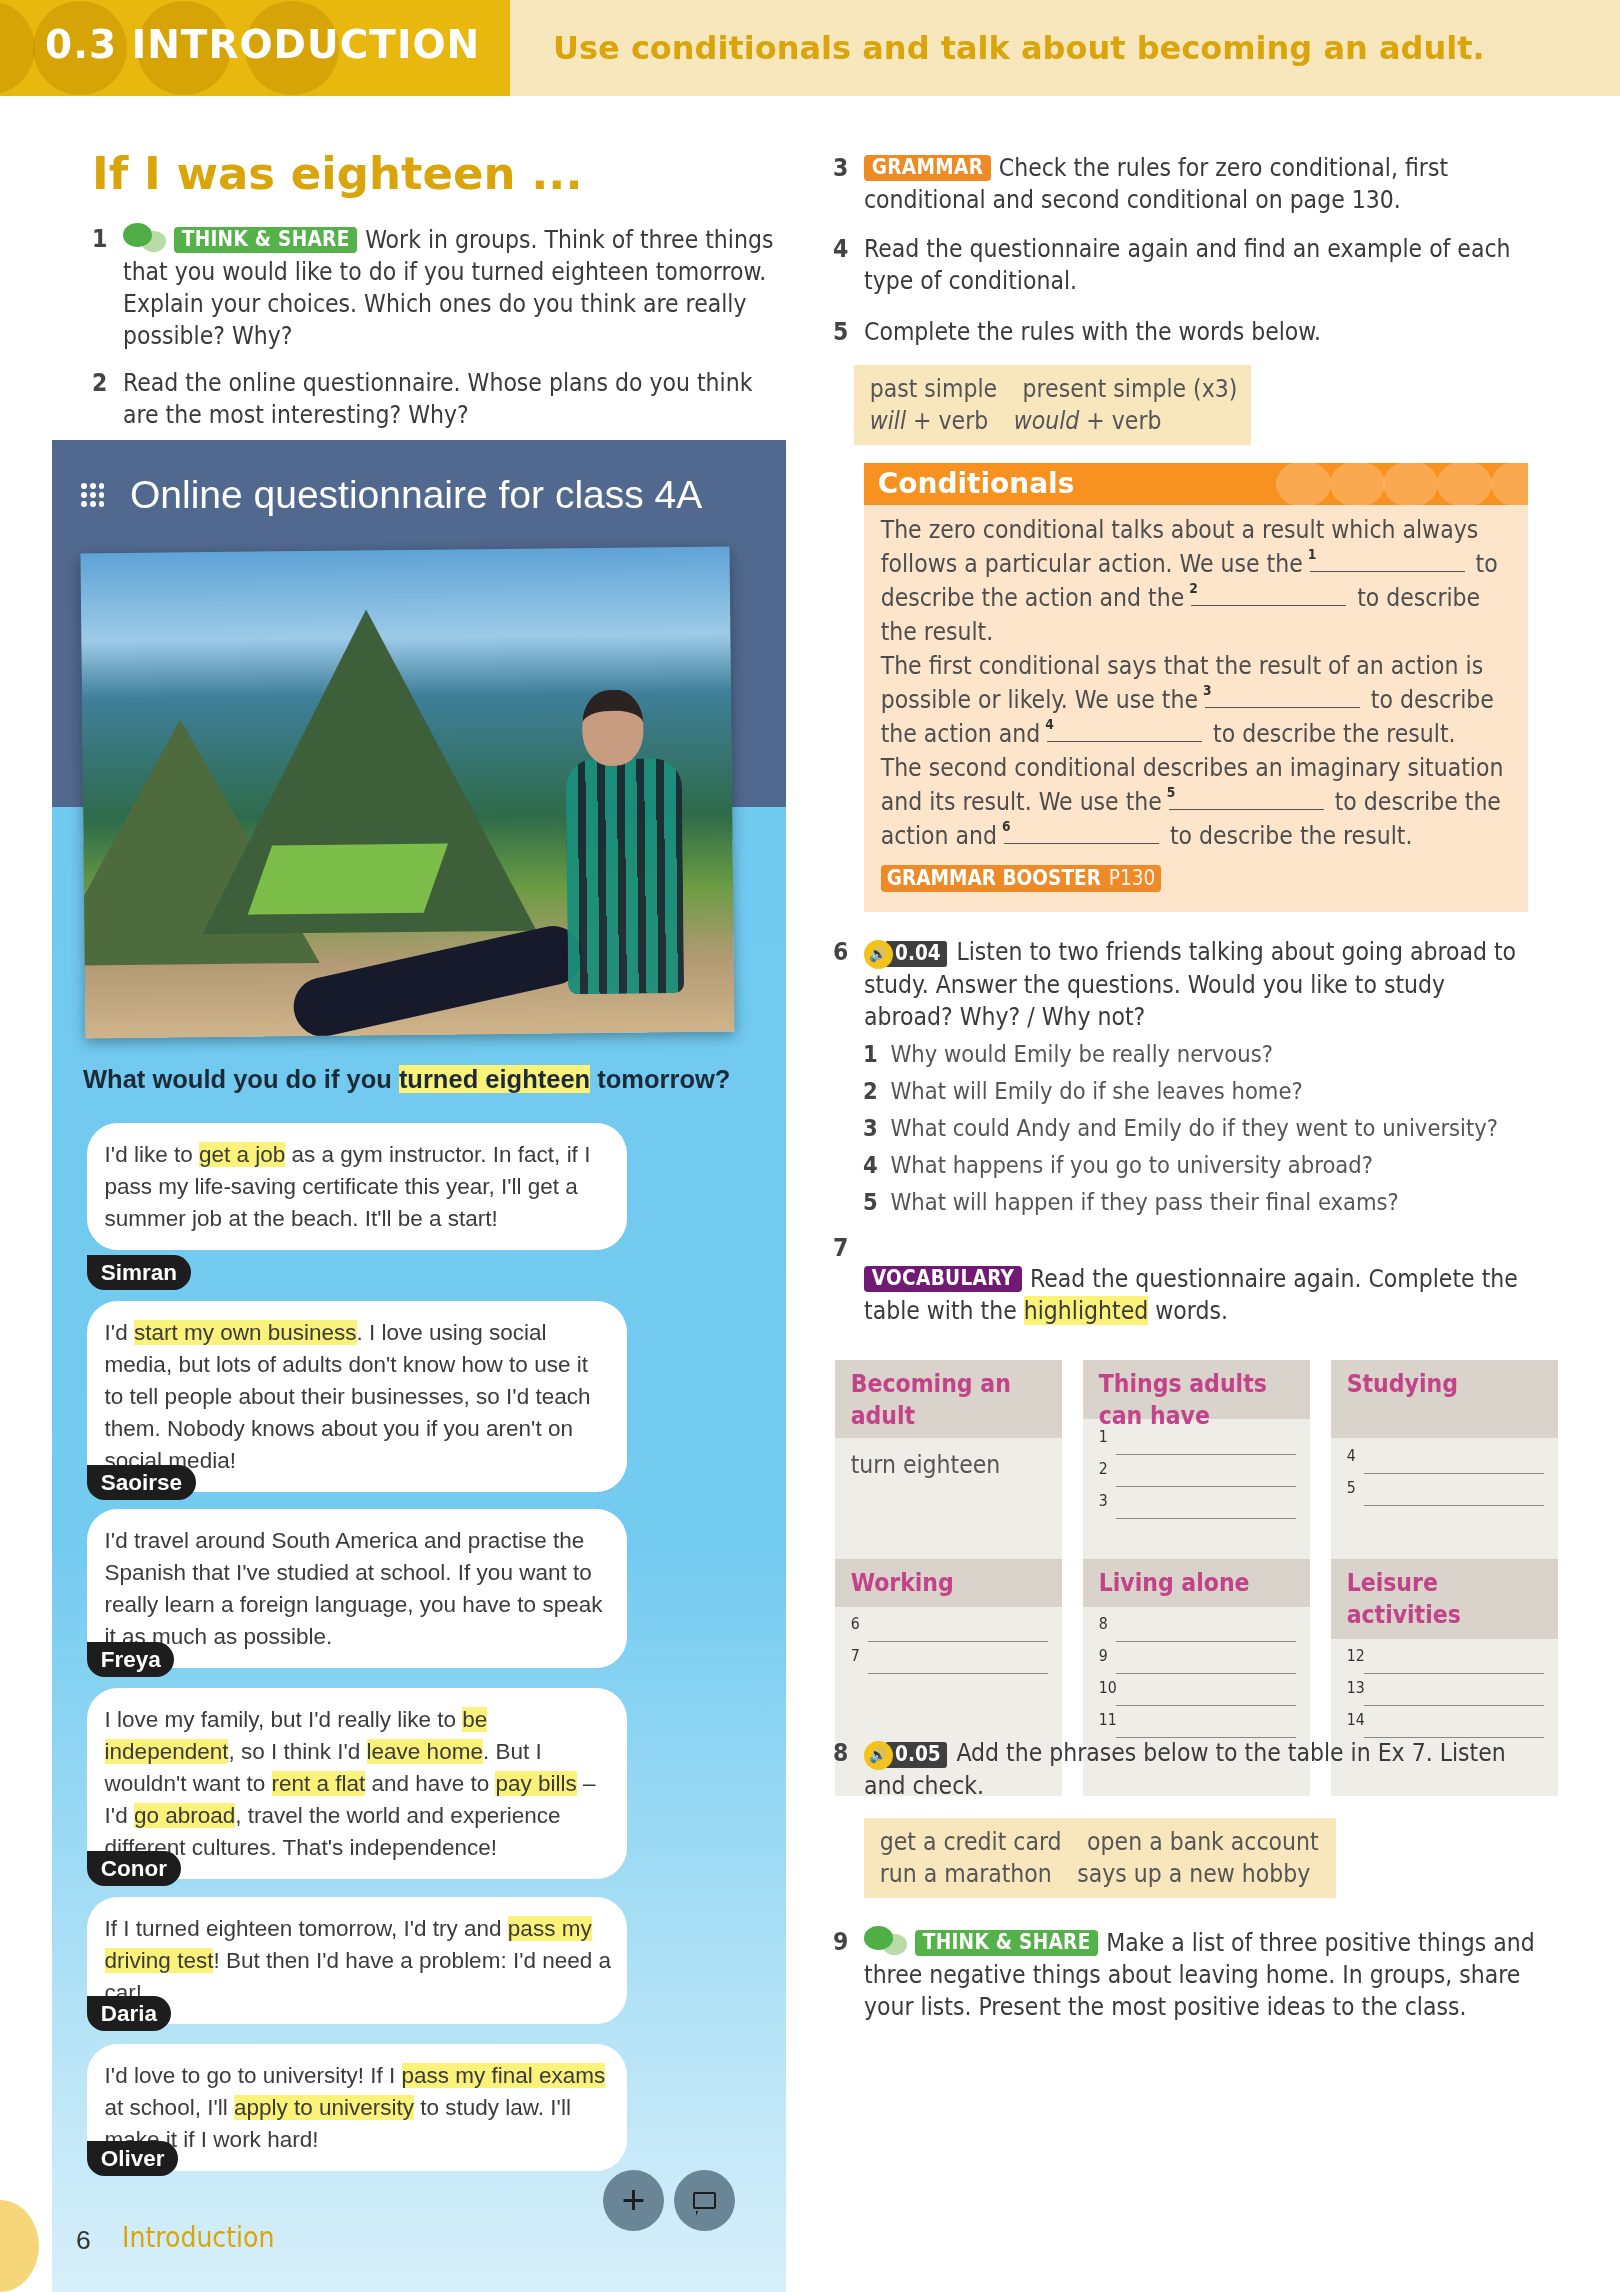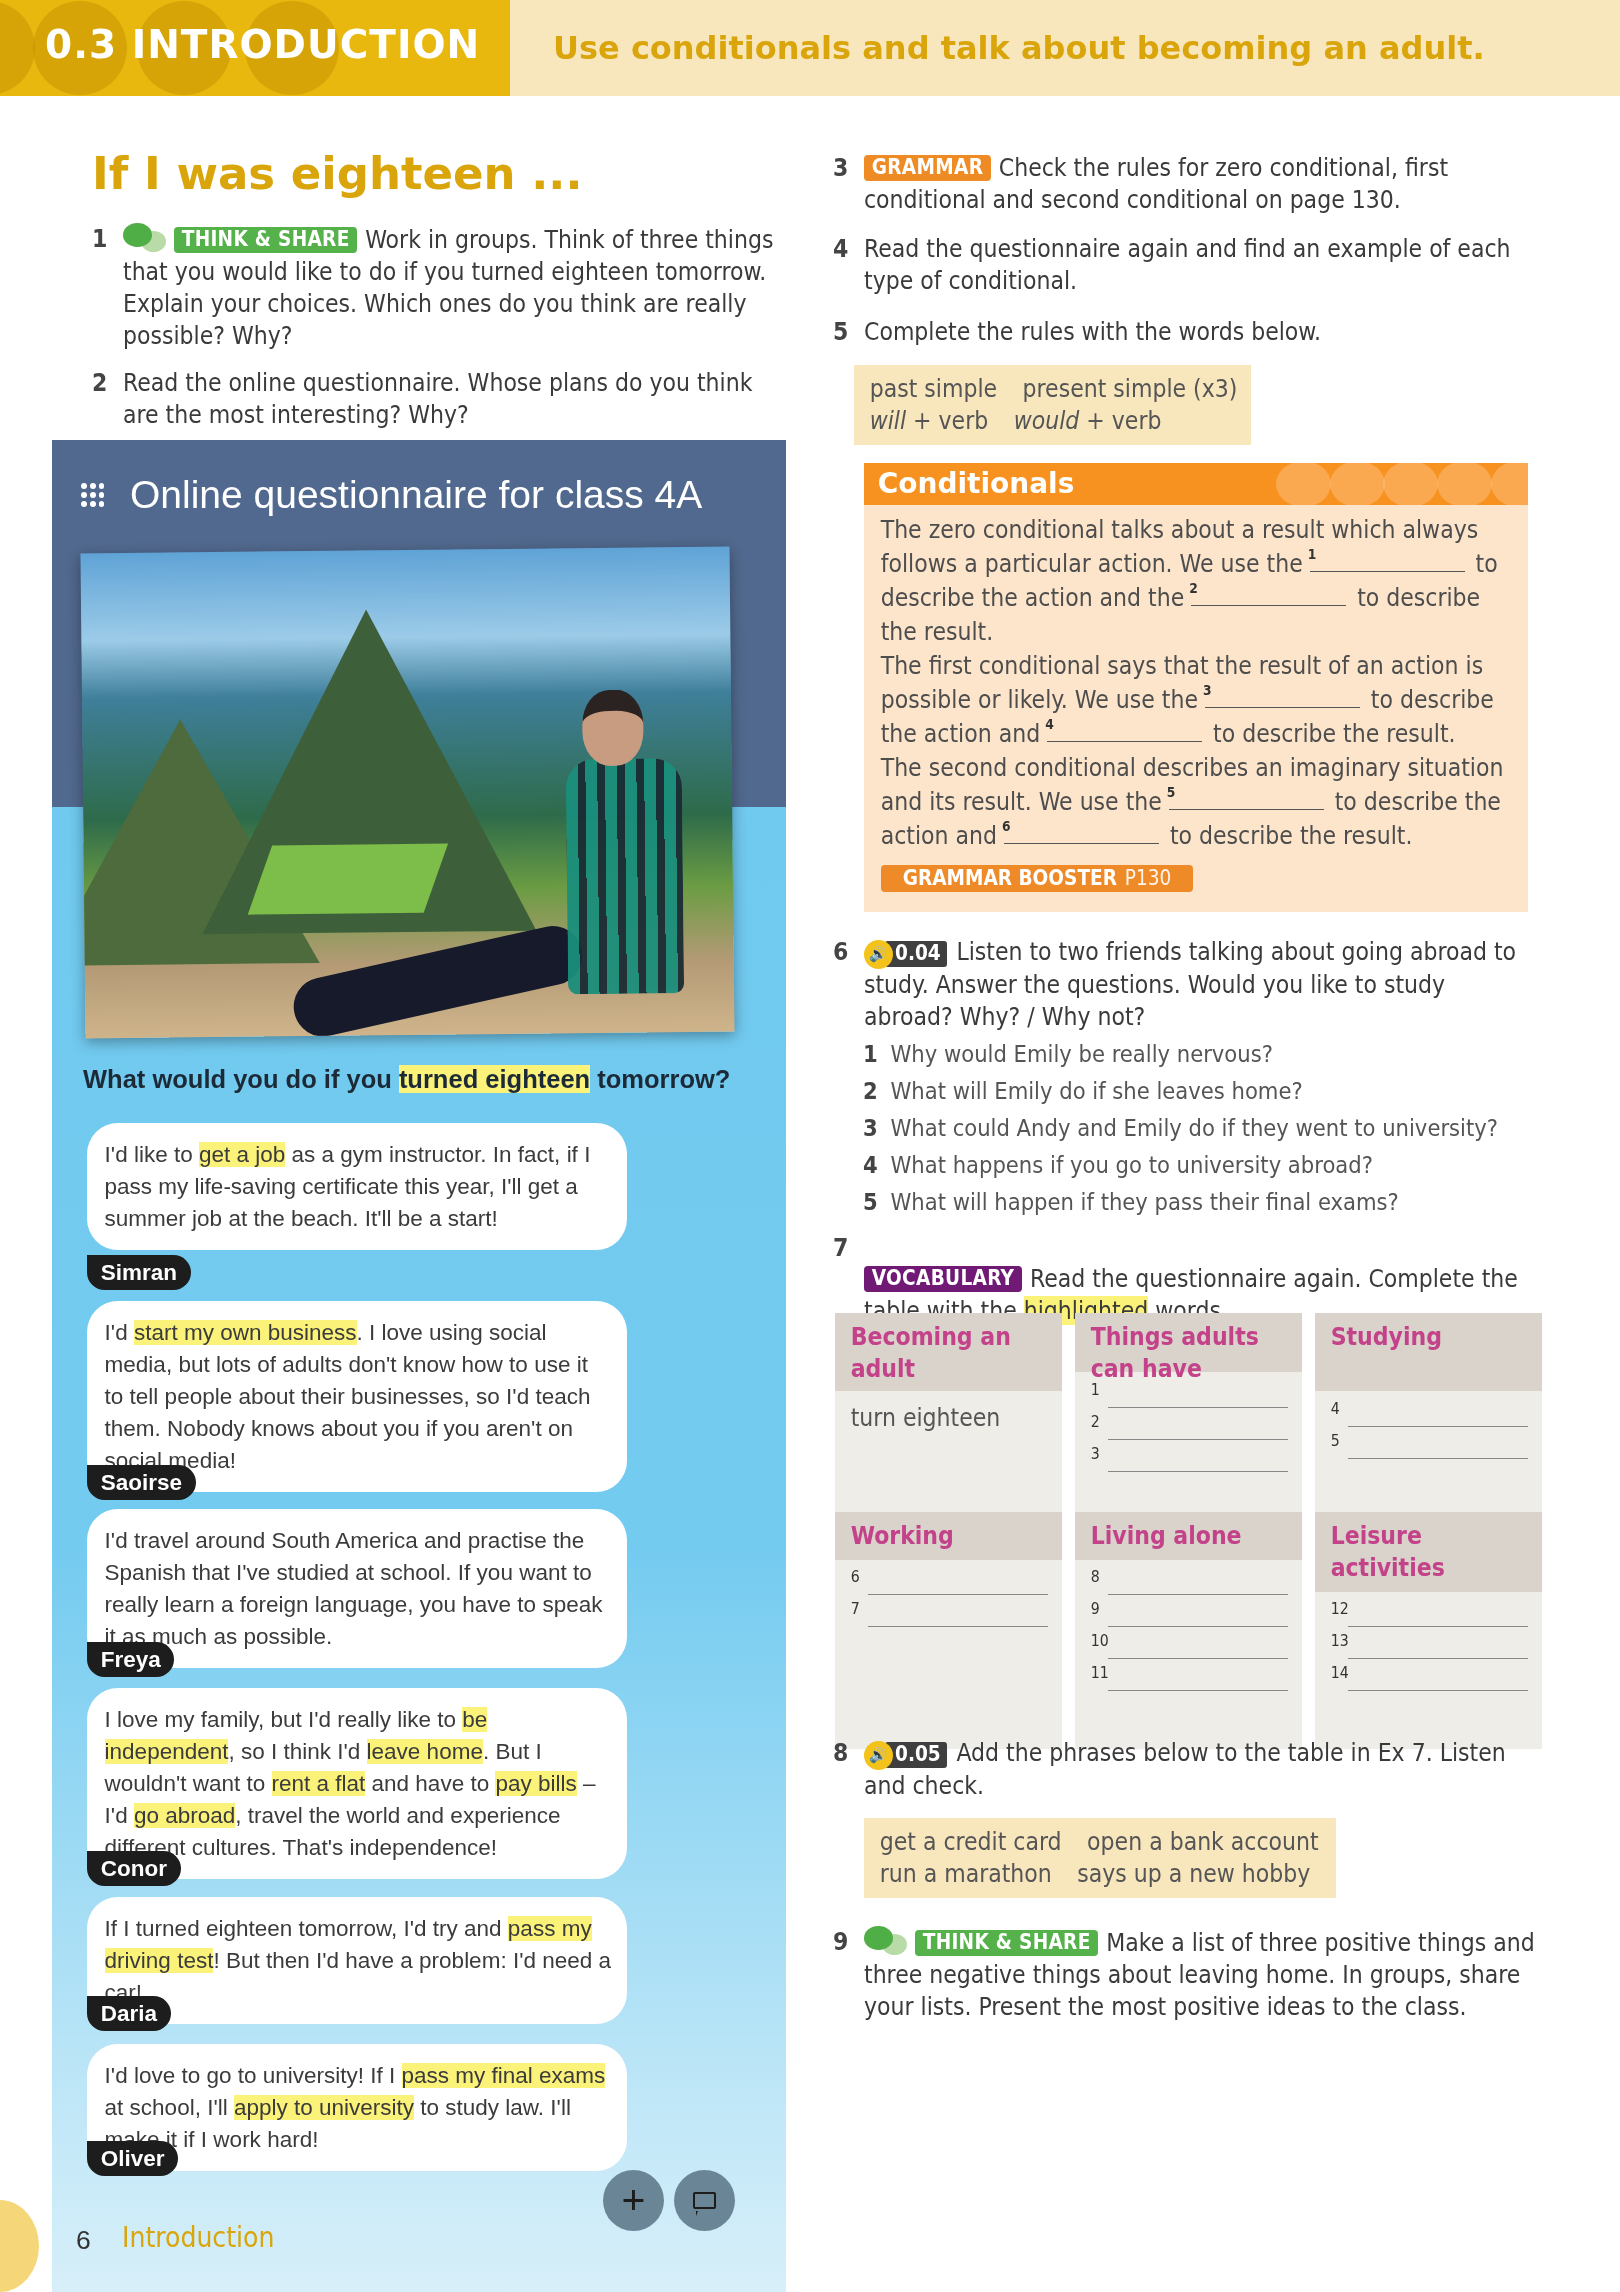--- a/index.html
+++ b/index.html
@@ -61,27 +61,27 @@
   .word-box { position: absolute; background: #f8e6bd; padding: 7.8px 15.7px; font-size: 24.5px; line-height: 32px; color: #555; font-family: "DejaVu Sans Condensed", "DejaVu Sans", sans-serif; }
   .word-box span { margin-right: 25.5px; white-space: nowrap; }
   .word-box i { font-style: italic; }
   .cond-box { position: absolute; left: 864px; top: 463px; width: 664px; height: 449px; background: #fde5cb; }
   .cond-head { position: relative; height: 42px; background: #f7911f; overflow: hidden; }
   .cond-head .c { position: absolute; top: -2px; width: 55px; height: 46px; border-radius: 50%; background: rgba(255,200,140,0.45); }
   .cond-title { position: absolute; left: 13.7px; top: 3.9px; font-weight: bold; font-size: 28px; color: #fff; font-family: "DejaVu Sans", sans-serif; }
   .cond-body { padding: 7.8px 13.7px 0 16.7px; font-size: 24.5px; line-height: 34px; color: #4d4d4d; font-family: "DejaVu Sans Condensed", "DejaVu Sans", sans-serif; }
   .blank { display: inline-block; border-bottom: 1.5px solid #555; width: 155px; height: 21.6px; vertical-align: baseline; position: relative; margin-right: 3.9px; }
   .blank sup { position: absolute; left: -2px; top: -13.7px; font-size: 13.7px; font-weight: bold; color: #333; }
-  .booster { display: inline-block; margin-top: 11.8px; background: #ee8b28; color: #fff; font-weight: bold; font-size: 20.6px; line-height: 27.4px; padding: 0 22px; border-radius: 3.9px; }
+  .booster { display: inline-block; margin-top: 11.8px; background: #ee8b28; color: #fff; font-weight: bold; font-size: 20.6px; line-height: 27.4px; padding: 0 6px; border-radius: 3.9px; }
   .booster .pg { font-weight: normal; margin-left: 7.8px; opacity: .9; }
 
   .qlist { position: absolute; left: 863px; top: 1036px; font-size: 23.5px; line-height: 37px; color: #555; font-family: "DejaVu Sans Condensed", "DejaVu Sans", sans-serif; }
   .qlist .n { display: inline-block; width: 27.4px; font-weight: bold; color: #444; }
 
-  .vtable { position: absolute; left: 835px; top: 1313px; width: 690px; display: grid; grid-template-columns: 227px 227px 227px; column-gap: 13px; }
+  .vtable { position: absolute; left: 835px; top: 1360px; width: 690px; display: grid; grid-template-columns: 227px 227px 227px; column-gap: 21px; }
   .vcell { background: #efede8; }
   .vhead { background: #d9d3cb; color: #c3428a; font-weight: bold; font-size: 24.5px; line-height: 32px; padding: 7.8px 15.7px; font-family: "DejaVu Sans Condensed", "DejaVu Sans", sans-serif; }
   .vbody { padding: 5.9px 13.7px 13.7px 15.7px; font-size: 24.5px; color: #555; font-family: "DejaVu Sans Condensed", "DejaVu Sans", sans-serif; }
   .vline { display: flex; align-items: flex-end; height: 32px; }
   .vline .ln { font-size: 15.7px; color: #333; width: 17.6px; align-self: flex-start; padding-top: 2px; }
   .vline .rule { flex: 1; border-bottom: 1.5px solid #888; height: 21.6px; margin-bottom: 2px; }
 </style>
 </head>
 <body>
 

